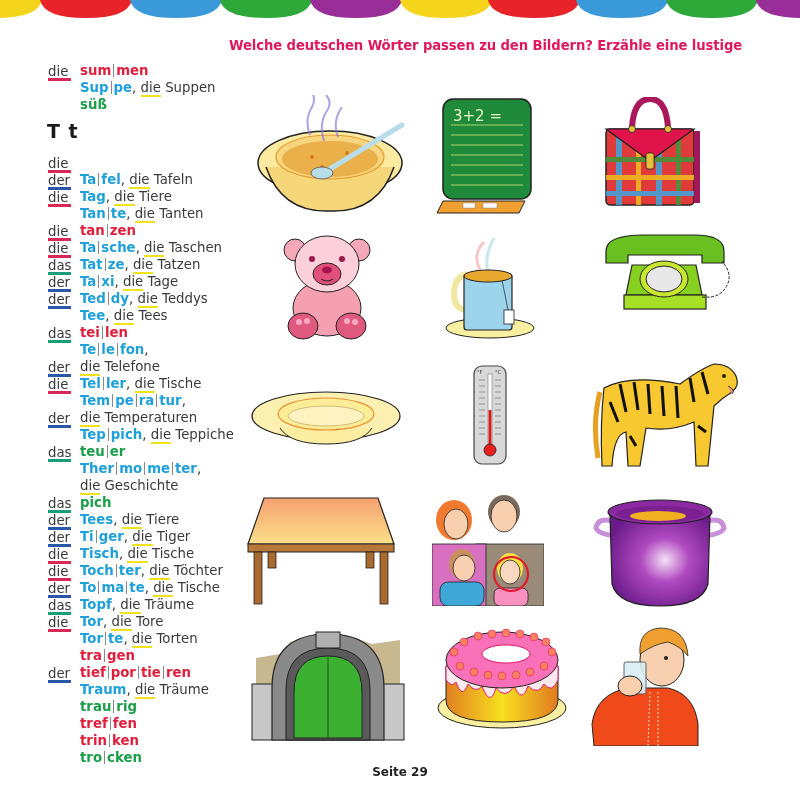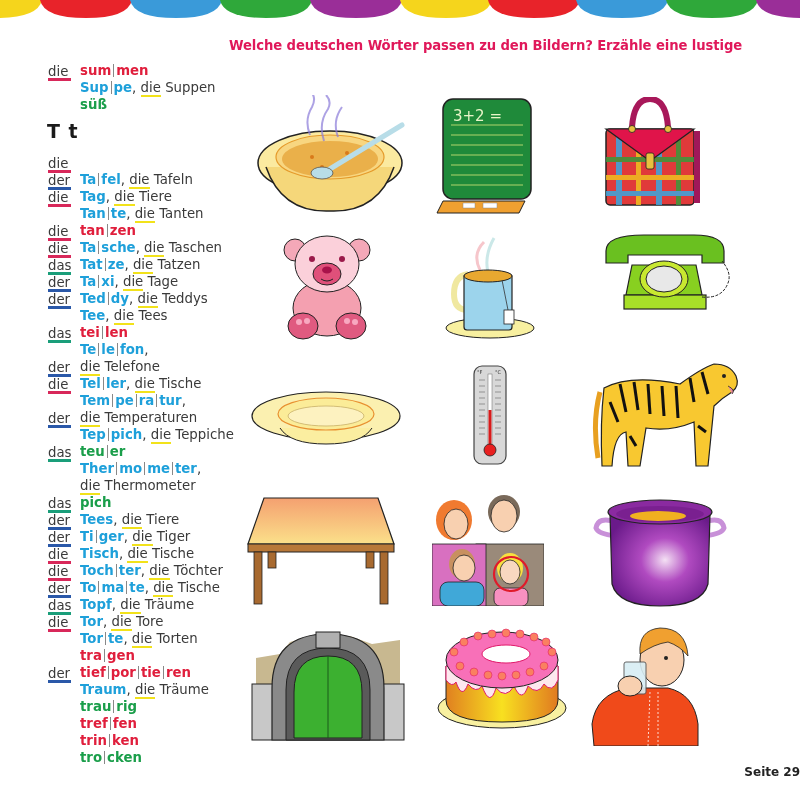--- a/index.html
+++ b/index.html
@@ -18,21 +18,21 @@
   .art .ul { position:absolute; left:0; top:15px; width:23px; height:2.5px; }
   .word { position:absolute; left:32px; top:16px; }
   .w-blue { color:#1ea0da; font-weight:bold; }
   .w-red { color:#e01e3c; font-weight:bold; }
   .w-green { color:#1a9e4a; font-weight:bold; }
   .sep { display:inline-block; width:1px; height:13px; background:#888; margin:0 2px; vertical-align:-2px; }
   .rest { color:#3a3a3a; font-weight:normal; }
   .die2 { position:relative; }
   .die2::after { content:""; position:absolute; left:0; right:0; bottom:-2px; height:2.5px; background:#f2e21a; }
   .pic { position:absolute; }
-  .footer { position:absolute; left:0; width:800px; top:765px; text-align:right; font-weight:bold;
+  .footer { position:absolute; left:0; width:800px; top:765px; text-align:center; font-weight:bold;
             font-size:12px; color:#222; }
 </style>
 </head>
 <body>
 
 <svg class="scallops" viewBox="0 0 800 20" width="800" height="20">
   <g id="scallop-group">
       <path d="M-50 0 L42 0 Q38 18 -4 18 Q-46 18 -50 0 Z" fill="#f5d51c"></path>
       <path d="M40 0 L132 0 Q128 18 86 18 Q44 18 40 0 Z" fill="#e8232a"></path>
       <path d="M130 0 L222 0 Q218 18 176 18 Q134 18 130 0 Z" fill="#3a9ad9"></path>
@@ -124,21 +124,21 @@
       <span class="word"><span class="w-blue"><span>Tep</span><span class="sep"></span><span>pich</span></span><span class="rest">, <span class="die2">die</span> <span>Teppiche</span></span></span>
     </div>
     <div class="row" style="top: 427px;">
       <span class="word"><span class="w-green"><span>teu</span><span class="sep"></span><span>er</span></span></span>
     </div>
     <div class="row" style="top: 444px;">
       <span class="art">das<span class="ul" style="background: rgb(26, 158, 122);"></span></span>
       <span class="word"><span class="w-blue"><span>Ther</span><span class="sep"></span><span>mo</span><span class="sep"></span><span>me</span><span class="sep"></span><span>ter</span></span><span class="rest">,</span></span>
     </div>
     <div class="row" style="top: 461px;">
-      <span class="word"><span class="rest"><span class="die2">die</span> <span>Thermometer</span></span></span>
+      <span class="word"><span class="rest"><span class="die2">die</span> <span>Geschichte</span></span></span>
     </div>
     <div class="row" style="top: 478px;">
       <span class="word"><span class="w-green"><span>pich</span></span></span>
     </div>
     <div class="row" style="top: 495px;">
       <span class="art">das<span class="ul" style="background: rgb(26, 158, 122);"></span></span>
       <span class="word"><span class="w-blue"><span>Tees</span></span><span class="rest">, <span class="die2">die</span> <span>Tiere</span></span></span>
     </div>
     <div class="row" style="top: 512px;">
       <span class="art">der<span class="ul" style="background: rgb(42, 88, 168);"></span></span>

